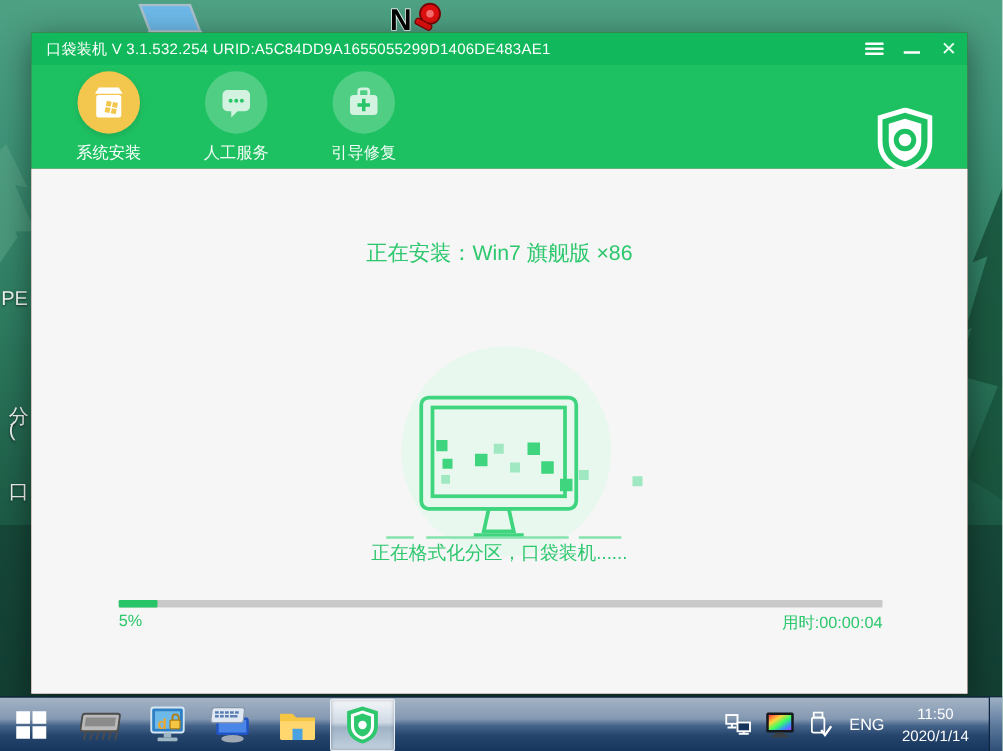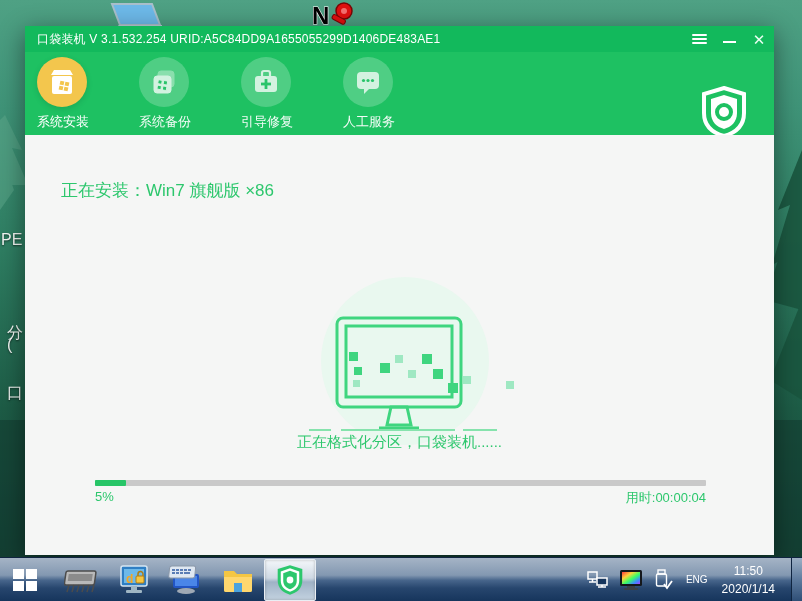--- a/index.html
+++ b/index.html
@@ -24,56 +24,56 @@
   .titlebar .t-text { padding-left:12px; letter-spacing:.2px; white-space:nowrap; }
   .tb-btns { margin-left:auto; display:flex; align-items:center; height:100%; }
   .tb-btn { width:30px; height:100%; display:flex; align-items:center; justify-content:center; cursor:pointer; color:#eafff2; }
   .ico-menu { display:inline-block; width:15px; }
   .ico-menu i { display:block; height:2px; background:#fff; margin:2px 0; border-radius:1px; }
   .ico-min { display:inline-block; width:13px; height:2px; background:#fff; margin-top:6px; }
   .ico-close { font-size:15px; line-height:1; font-weight:bold; }
 
   .navband { position:absolute; left:0; top:26px; right:0; height:83px; background:#1ec162; display:flex; align-items:center; }
   .nav-items { display:flex; padding-left:12px; }
-  .nav-item { width:100px; margin-right:2px; display:flex; flex-direction:column; cursor:pointer; }
+  .nav-item { width:100px; margin-right:2px; display:flex; flex-direction:column; align-items:center; cursor:pointer; }
   .nav-circle { width:50px; height:50px; border-radius:50%; display:flex; align-items:center; justify-content:center;
     background:rgba(255,255,255,.22); }
   .nav-item.active .nav-circle { background:#f3c64d; box-shadow:0 2px 6px rgba(0,0,0,.12); }
   .nav-label { margin-top:6px; font-size:13px; color:#ffffff; }
   .nav-item:not(.active) .nav-label { color:rgba(255,255,255,.95); }
   .nav-item:not(.active) svg { opacity:.75; }
 
   .brand { position:absolute; right:28px; top:34px; display:flex; align-items:center; color:#fff; }
   .brand-texts { margin-left:10px; }
   .brand-name { font-size:30px; font-weight:bold; letter-spacing:2px; line-height:1; }
   .brand-url { margin-top:4px; font-size:10px; letter-spacing:2.5px; font-weight:bold; opacity:.95; }
 
   
   .content { position:absolute; left:0; top:109px; right:0; bottom:0; background:#f5f6f5; }
-  .heading { position:absolute; top:44px; width:100%; text-align:left; font-size:17px; color:#2dc76d;padding-left:36px; }
+  .heading { position:absolute; top:56px; width:100%; text-align:center; font-size:17px; color:#2dc76d; }
   .illus { position:absolute; left:296px; top:142px; width:168px; height:168px; border-radius:50%; background:#e9f8ef; }
   .illus svg { position:absolute; left:-30px; top:-10px; }
   .status { position:absolute; top:298px; width:100%; text-align:center; font-size:15px; color:#2dc76d; }
   .prog-track { position:absolute; left:70px; top:345px; width:611px; height:6px; background:#c9c9c9; border-radius:1px; }
   .prog-fill { height:100%; background:#27c567; border-radius:1px; width:5%; }
   .prog-meta { position:absolute; left:70px; top:354px; width:611px; display:flex; justify-content:space-between;
     font-size:13px; color:#2dc76d; }
 
   
   .taskbar { position:absolute; left:0; top:557px; width:802px; height:44px;
     background:linear-gradient(180deg,#a5b4c6 0%,#8398b1 40%,#47658b 52%,#27466e 70%,#16355c 100%);
     border-top:1px solid #0f2440; display:flex; align-items:center; }
   .tb-item { height:40px; display:flex; align-items:center; justify-content:center; cursor:pointer; }
   .start-btn { width:46px; margin-left:2px; }
   .tb-app { width:52px; }
   .tb-app.active { background:linear-gradient(180deg,#f4f7fa 0%,#cfd9e4 45%,#9fb2c6 55%,#c3d2e0 100%);
     border:1px solid #e9eef4; border-radius:2px; height:42px; box-shadow:inset 0 0 3px rgba(0,0,0,.25); }
   .tray { margin-left:auto; display:flex; align-items:center; height:100%; }
   .tray-ico { margin:0 5px; display:flex; align-items:center; cursor:pointer; }
-  .lang { color:#fff; font-size:10px; margin:0 8px; cursor:pointer; }
+  .lang { color:#fff; font-size:13px; margin:0 8px; cursor:pointer; }
   .clock { color:#fff; font-size:12px; text-align:center; line-height:1.5; margin:0 16px 0 6px; cursor:pointer; }
   .show-desktop { width:11px; height:44px; border-left:1px solid #0f2440;
     background:linear-gradient(180deg,#9db0c5 0%,#5d7a9d 50%,#2c4c74 100%); cursor:pointer; }
 </style>
 </head>
 <body>
 
 <div id="stage">
 
   <div class="wallpaper">
@@ -145,64 +145,49 @@
                 <rect x="12" y="13" width="4" height="4" transform="rotate(12 14 15)"></rect>
                 <rect x="17" y="14" width="4" height="4" transform="rotate(12 19 16)"></rect>
                 <rect x="11" y="18" width="4" height="4" transform="rotate(12 13 20)"></rect>
                 <rect x="16" y="19" width="4" height="4" transform="rotate(12 18 21)"></rect>
               </g>
             </svg>
           </div>
           <span class="nav-label">系统安装</span>
         </div>
 
-        <div class="nav-item">
-          <div class="nav-circle">
-            <svg width="28" height="28" viewBox="0 0 28 28" fill="none" stroke="#ffffff">
-              <rect x="8" y="3" width="16" height="16" rx="3" fill="#ffffff" opacity="0.45"></rect>
-              <rect x="4" y="8" width="17" height="17" rx="3" fill="#ffffff"></rect>
-              <g fill="#1ec162">
-                <rect x="8" y="12" width="4" height="4" transform="rotate(10 10 14)"></rect>
-                <rect x="13.4" y="12.8" width="4" height="4" transform="rotate(10 15.4 14.8)"></rect>
-                <rect x="7.2" y="17.4" width="4" height="4" transform="rotate(10 9.2 19.4)"></rect>
-                <rect x="12.6" y="18.2" width="4" height="4" transform="rotate(10 14.6 20.2)"></rect>
-              </g>
-            </svg>
-          </div>
-          <span class="nav-label">系统备份</span>
-        </div>
-
-
-        <div class="nav-item">
-          <div class="nav-circle">
-            <svg width="28" height="28" viewBox="0 0 28 28">
-              <rect x="3" y="8" width="22" height="16" rx="3" fill="#ffffff"></rect>
-              <path d="M10 8 V5 a2 2 0 0 1 2-2 h4 a2 2 0 0 1 2 2 V8" fill="none" stroke="#ffffff" stroke-width="2.2"></path>
-              <g fill="#1ec162">
-                <rect x="12.6" y="11" width="2.8" height="10"></rect>
-                <rect x="9" y="14.6" width="10" height="2.8"></rect>
-              </g>
-            </svg>
-          </div>
-          <span class="nav-label">引导修复</span>
-        </div>
+
 
         <div class="nav-item">
           <div class="nav-circle">
             <svg width="28" height="28" viewBox="0 0 28 28">
               <rect x="3" y="4" width="22" height="17" rx="4" fill="#ffffff"></rect>
               <polygon points="10,20 10,26 16,20" fill="#ffffff"></polygon>
               <g fill="#1ec162">
                 <circle cx="9.5" cy="12.5" r="1.6"></circle>
                 <circle cx="14" cy="12.5" r="1.6"></circle>
                 <circle cx="18.5" cy="12.5" r="1.6"></circle>
               </g>
             </svg>
           </div>
           <span class="nav-label">人工服务</span>
+        </div>
+
+        <div class="nav-item">
+          <div class="nav-circle">
+            <svg width="28" height="28" viewBox="0 0 28 28">
+              <rect x="3" y="8" width="22" height="16" rx="3" fill="#ffffff"></rect>
+              <path d="M10 8 V5 a2 2 0 0 1 2-2 h4 a2 2 0 0 1 2 2 V8" fill="none" stroke="#ffffff" stroke-width="2.2"></path>
+              <g fill="#1ec162">
+                <rect x="12.6" y="11" width="2.8" height="10"></rect>
+                <rect x="9" y="14.6" width="10" height="2.8"></rect>
+              </g>
+            </svg>
+          </div>
+          <span class="nav-label">引导修复</span>
         </div>
 
       </div>
 
       <div class="brand">
         <svg width="44" height="52" viewBox="0 0 44 52">
           <path d="M22 2 L42 8 V27 C42 40 33 47 22 50 C11 47 2 40 2 27 V8 Z" fill="none" stroke="#ffffff" stroke-width="4"></path>
           <path d="M22 9 L35 13 V27 C35 36 29 41 22 43 C15 41 9 36 9 27 V13 Z" fill="#ffffff"></path>
           <circle cx="22" cy="26" r="6" fill="#1ec162"></circle>
           <circle cx="22" cy="26" r="6" fill="none" stroke="#ffffff" stroke-width="0"></circle>

